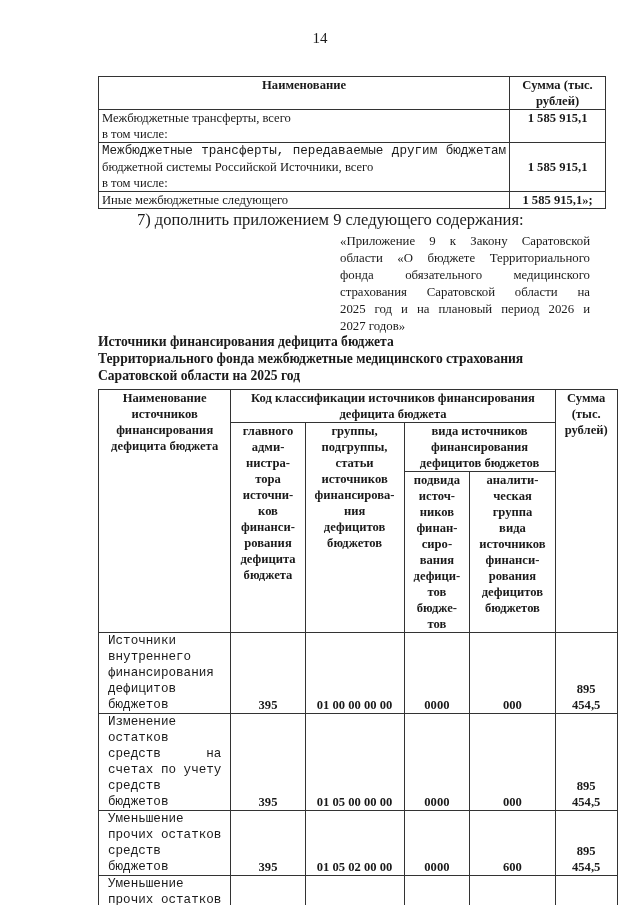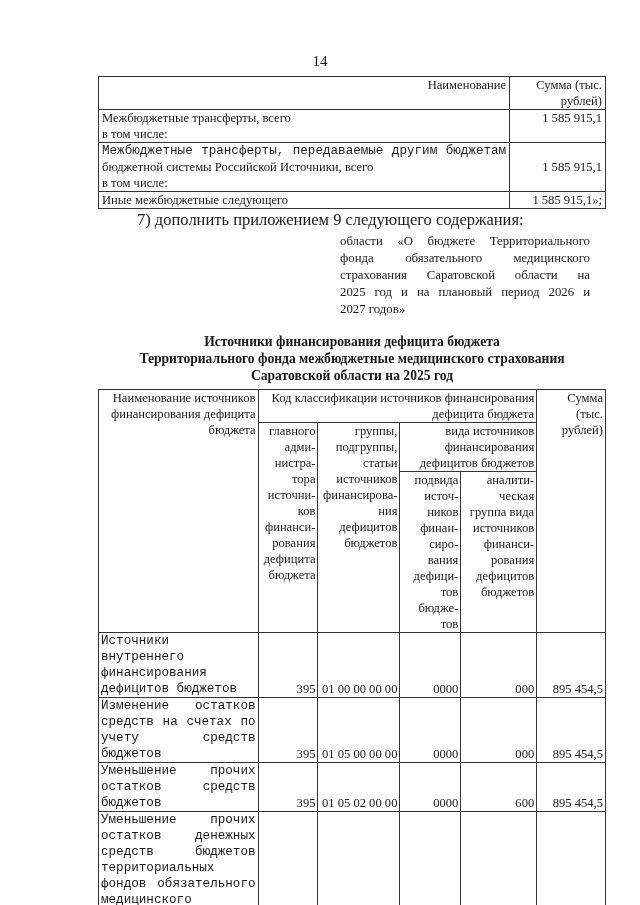--- a/index.html
+++ b/index.html
@@ -1,34 +1,34 @@
 <!DOCTYPE html>
 <html><head>
 <meta charset="utf-8">
 <style>
   html, body { margin: 0; padding: 0; }
   body { width: 640px; height: 905px; background: #fff; position: relative; overflow: hidden;
          font-family: "Liberation Serif", "DejaVu Serif", serif; color: #1a1a1a; }
-  .pagenum { position: absolute; top: 30px; left: 0; width: 640px; text-align: center; font-size: 15px; margin-top: 23px; }
+  .pagenum { position: absolute; top: 30px; left: 0; width: 640px; text-align: center; font-size: 15px; }
   table { border-collapse: collapse; position: absolute; }
   td, th { border: 1px solid #333; font-weight: normal; font-size: 12.6px; line-height: 16px; padding: 0 3px; vertical-align: top; }
   .t1 { left: 98px; top: 76px; width: 508px; }
   .t1 td { padding: 0 3px; }
-  .c { text-align: right; }
+  .c { text-align: center; font-weight: bold; }
   .j { text-align: justify; text-align-last: justify; font-family: Liberation Mono, monospace; }
   .bt { vertical-align: bottom; }
   .mid { vertical-align: middle; }
   .item7 { position: absolute; left: 137px; top: 210px; font-size: 16.5px; }
   .appendix { position: absolute; left: 340px; top: 233px; width: 250px; font-size: 12.8px; line-height: 17px; text-align: justify; }
   .appendix span { display: block; text-align: justify; text-align-last: justify; }
   .appendix span.last { text-align-last: left; }
-  .title { position: absolute; left: 98px; top: 333px; width: 508px; text-align: center; font-weight: bold; font-size: 13.6px; line-height: 17px; }
+  .title { position: absolute; left: 98px; top: 333px; width: 508px; font-weight: bold; font-size: 13.6px; line-height: 17px; }
   .title span { display: block; }
   .t2 { left: 98px; top: 389px; width: 508px; }
-  .t2 td { padding: 0 2px; }
+  .t2 td { padding: 0 9px; }
 </style>
 </head>
 <body>
 
 <div class="pagenum">14</div>
 
 <table class="t1">
   <colgroup>
       <col style="width:412px">
       <col style="width:96px">
@@ -56,20 +56,21 @@
   <tr>
     <td>Иные межбюджетные следующего</td>
     <td class="c">1 585 915,1»;</td>
   </tr>
 </tbody>
   </table>
 
 <div class="item7">7) дополнить приложением 9 следующего содержания:</div>
 
 <div class="appendix">
+  <span>«Приложение 9 к Закону Саратовской</span>
   <span>области «О бюджете Территориального</span>
   <span>фонда обязательного медицинского</span>
   <span>страхования Саратовской области на</span>
   <span>2025 год и на плановый период 2026 и</span>
   <span class="last">2027 годов»</span>
 </div>
 
 <div class="title">
   <span>Источники финансирования дефицита бюджета</span>
   <span>Территориального фонда межбюджетные медицинского страхования</span>

